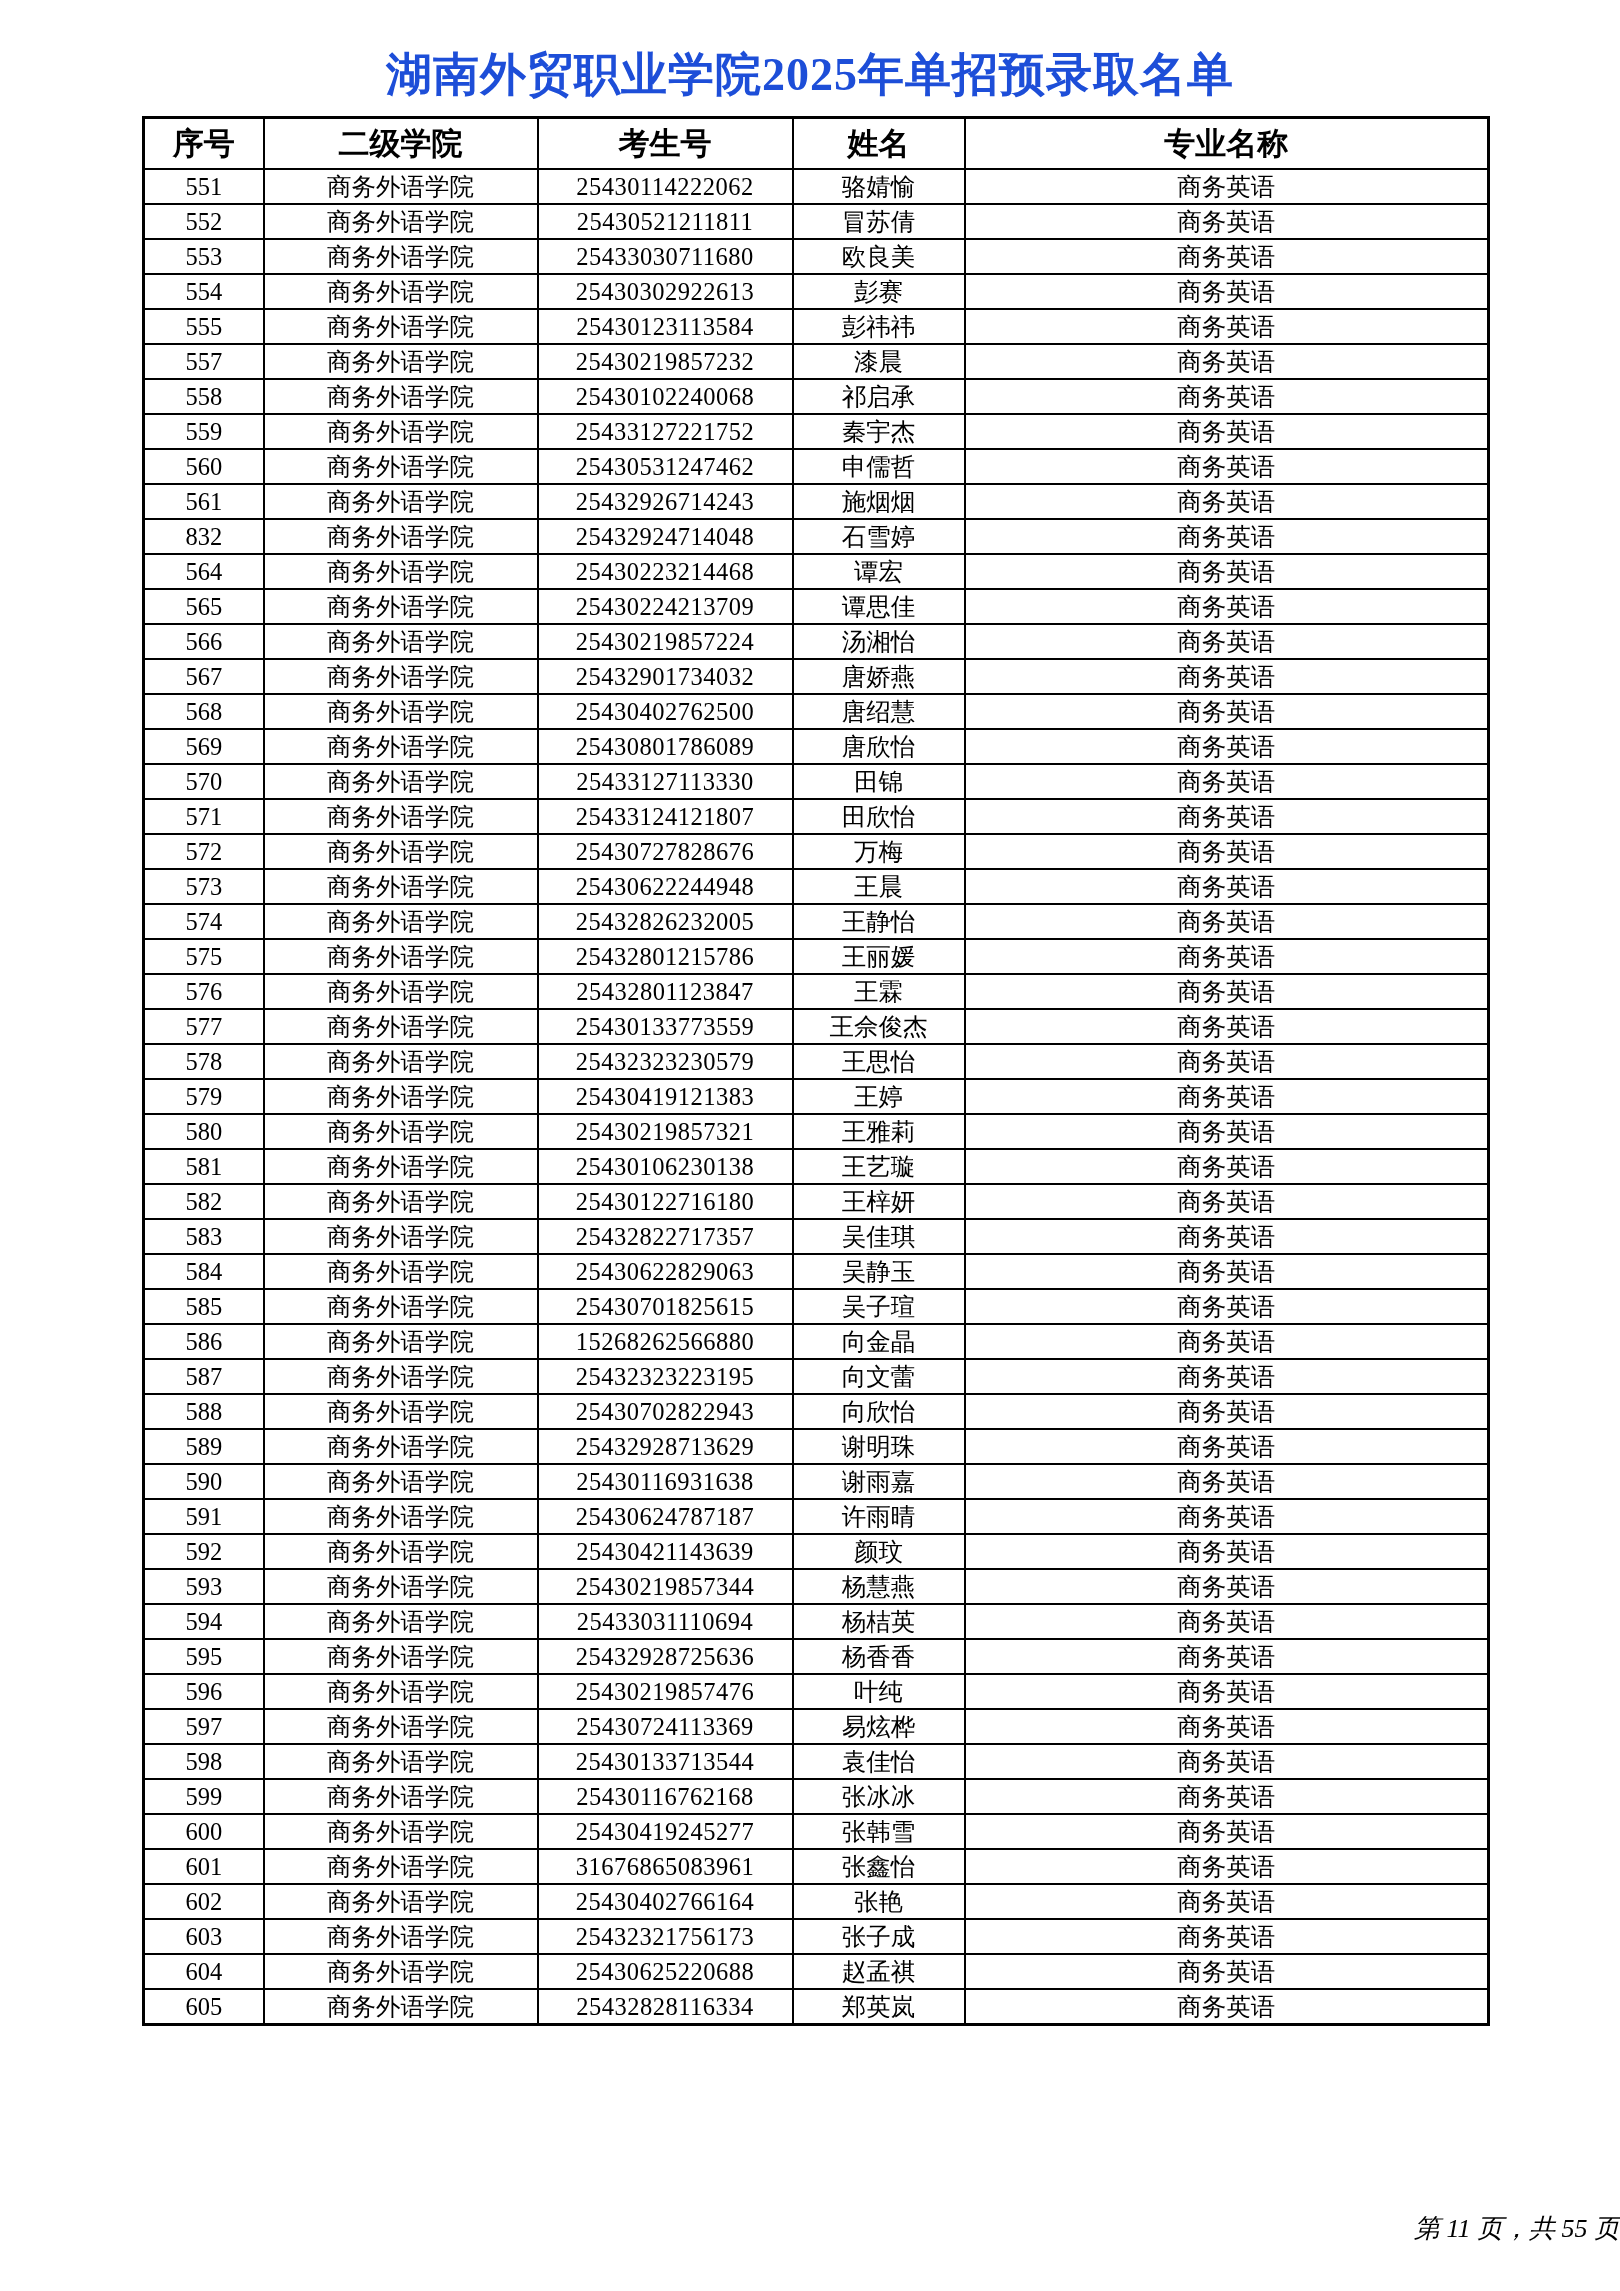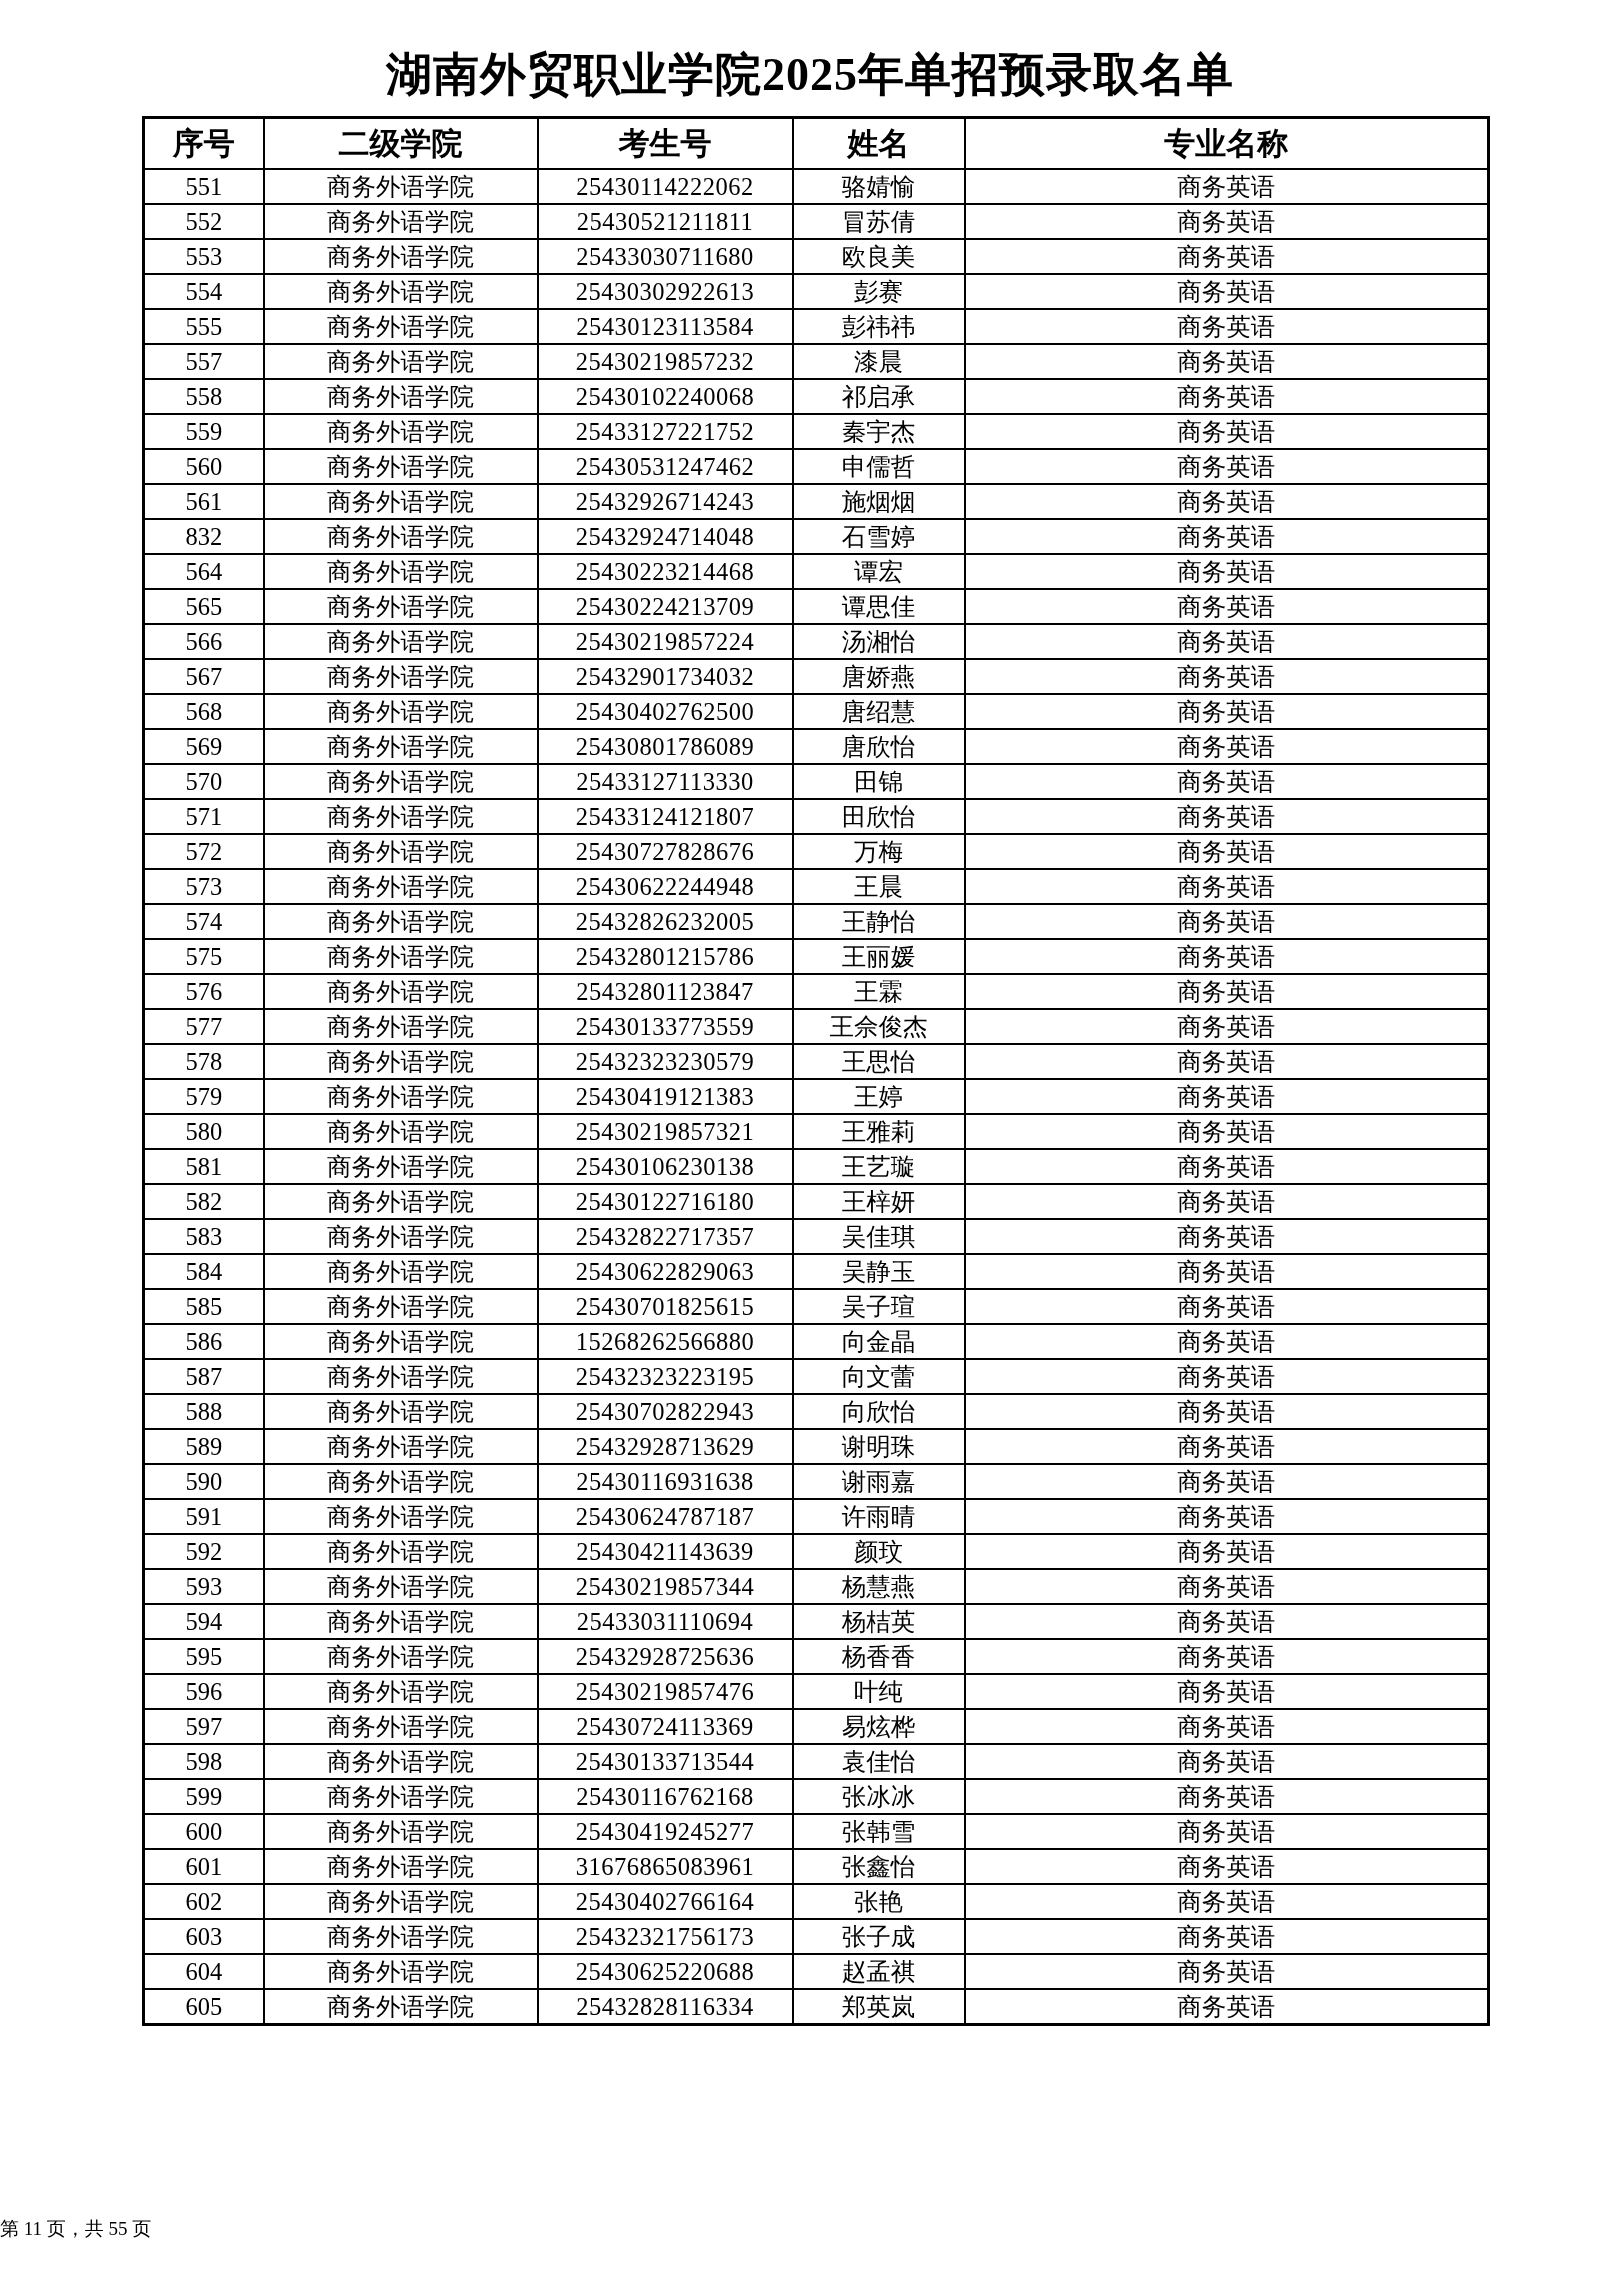--- a/index.html
+++ b/index.html
@@ -58,30 +58,31 @@
     height: 31px;
     font-size: 24.5px;
     font-weight: normal;
   }
   td.col-candidate { letter-spacing: 0.5px; margin-left: 24px; }
   .page-footer {
     position: absolute;
     top: 2211px;
     left: 0;
     width: 100%;
-    text-align: left;
-    font-size: 19px;
+    text-align: right;
+    font-size: 26px;
     line-height: 35px;
     font-family: "Liberation Serif", "DejaVu Serif", serif;
+    font-style: italic;
   }
 </style>
 </head>
 <body>
 
-<div class="doc-title" style="color: #000000;">湖南外贸职业学院2025年单招预录取名单</div>
+<div class="doc-title" style="color: #1d4ed8;">湖南外贸职业学院2025年单招预录取名单</div>
 
 <table class="roster">
   <colgroup>
     <col style="width:120px">
     <col style="width:274px">
     <col style="width:255px">
     <col style="width:172px">
     <col style="width:524px">
   </colgroup>
   <thead>

